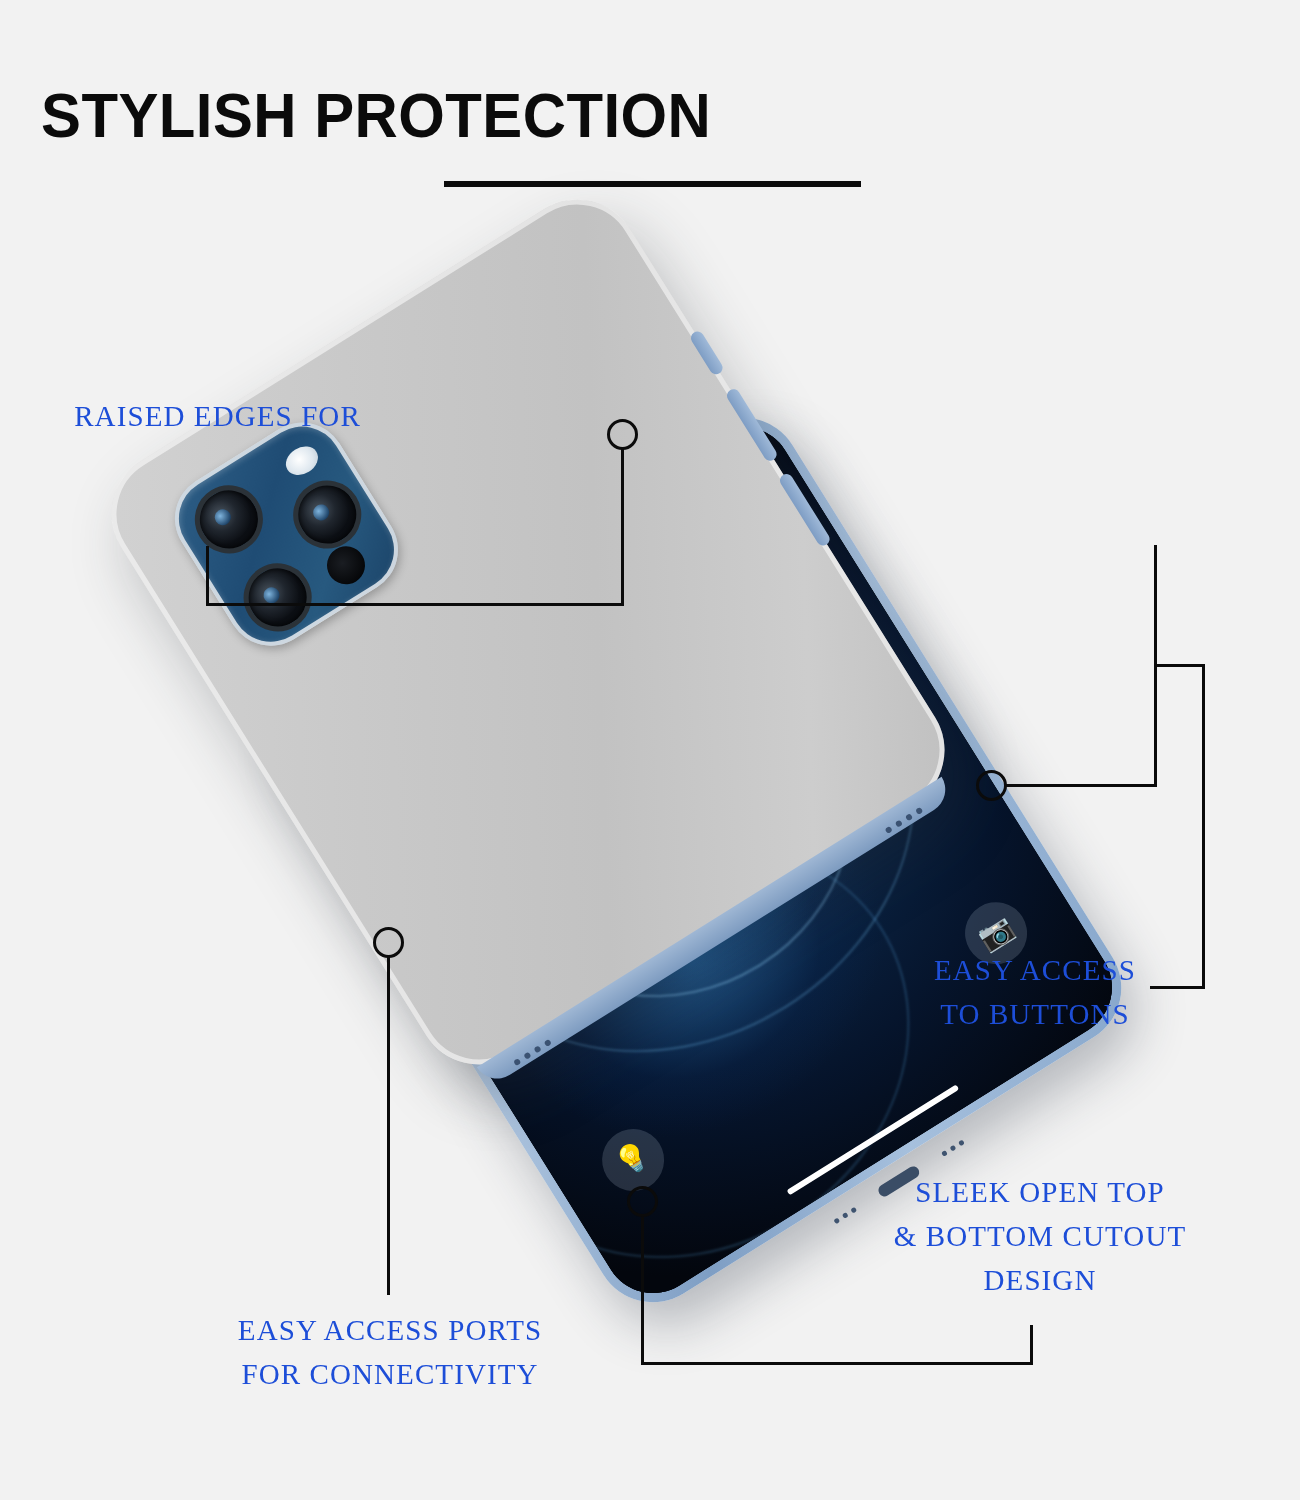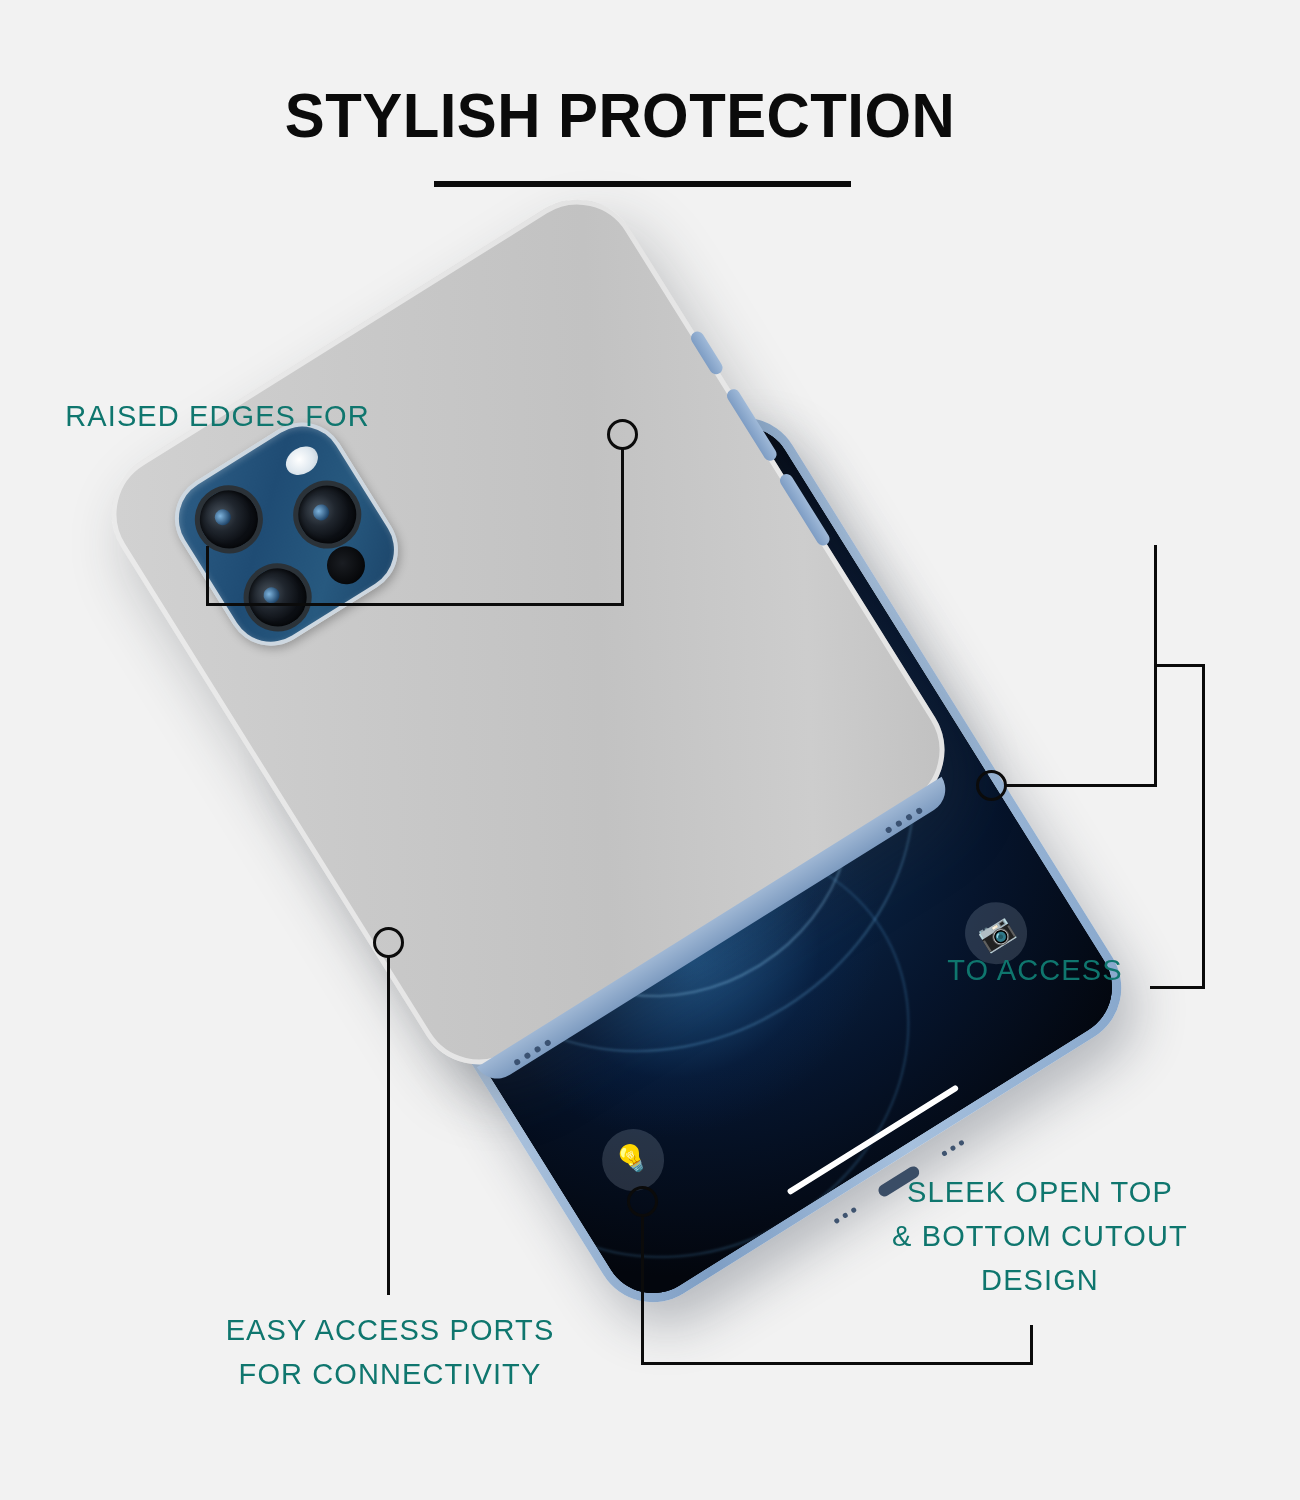--- a/index.html
+++ b/index.html
@@ -16,24 +16,23 @@
   #stage {
     position: relative;
     width: 1300px;
     height: 1500px;
     background: #f2f2f2;
   }
 
   
   #header {
     position: absolute;
-    left: 0;
+    left: 10px;
     top: 84px;
     width: 1240px;
-    text-align: center;
   }
   #page-title {
     font-family: "Liberation Sans", sans-serif;
     font-weight: bold;
     font-size: 63px;
     letter-spacing: 0.5px;
     color: #0b0b0b;
     line-height: 1;
     transform: scaleX(0.95);
     transform-origin: center;
@@ -44,25 +43,25 @@
     left: 434px;
     top: 97px;
     width: 417px;
     height: 6px;
     background: #0b0b0b;
   }
 
   
   .callout {
     position: absolute;
-    font-family: Liberation Sans, sans-serif;
+    font-family: Liberation Serif, serif;
     font-weight: 300;
     font-size: 29px;
     letter-spacing: 1.1px;
-    color: #0f766e;
+    color: #1d4ed8;
     line-height: 44px;
     text-align: center;
     white-space: nowrap;
   }
   .callout div { white-space: nowrap; }
 
   #callout-raised-edges { left: 30px;  top: 394px;  width: 375px; }
   #callout-buttons      { left: 880px; top: 948px;  width: 310px; }
   #callout-ports        { left: 215px; top: 1308px; width: 350px; }
   #callout-cutout       { left: 880px; top: 1170px; width: 320px; }
@@ -463,21 +462,22 @@
     <div class="lead h" id="lead4-h"></div>
     <div class="lead v" id="lead4-v2"></div>
     <div class="dot" id="dot4"></div>
   </div>
 
   <div class="callout" id="callout-raised-edges">
     <div>RAISED EDGES FOR</div>
   </div>
 
   <div class="callout" id="callout-buttons">
-    <div>TO ACCESS</div>
+    <div>EASY ACCESS</div>
+    <div>TO BUTTONS</div>
   </div>
 
   <div class="callout" id="callout-cutout">
     <div>SLEEK OPEN TOP</div>
     <div>&amp; BOTTOM CUTOUT</div>
     <div>DESIGN</div>
   </div>
 
   <div class="callout" id="callout-ports">
     <div>EASY ACCESS PORTS</div>

